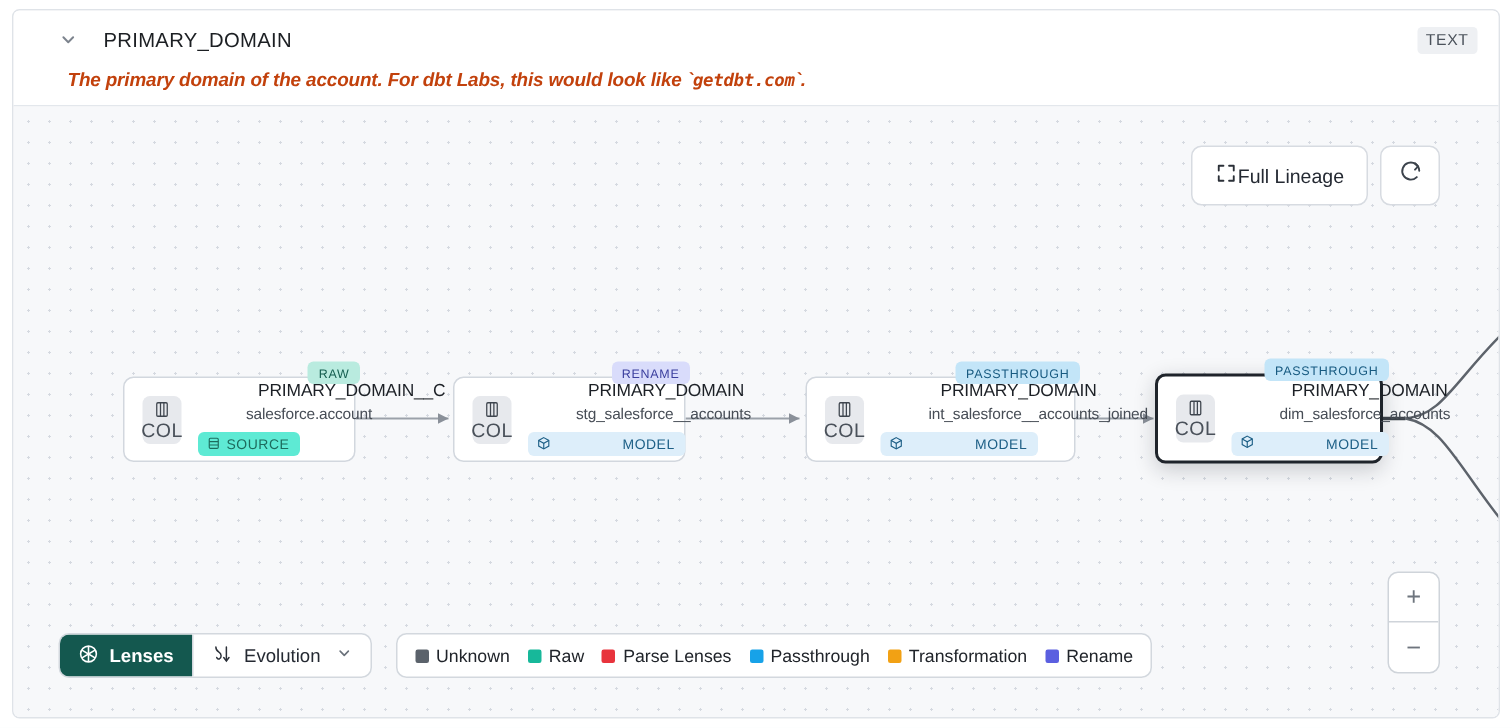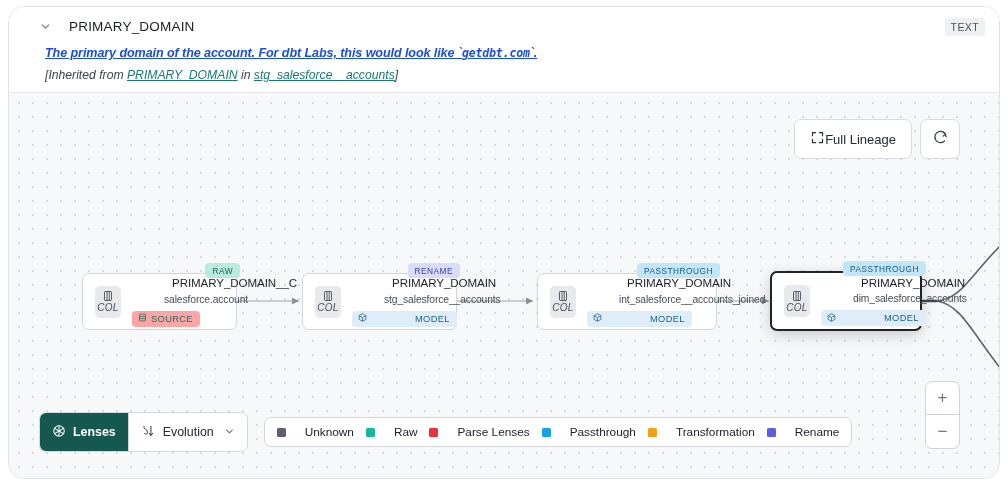--- a/index.html
+++ b/index.html
@@ -15,21 +15,21 @@
     width: 1008px; height: 485px;
     background: #ffffff;
     padding: 6px 8px 6px 8px;
   }
 
   .panel {
     position: relative;
     width: 992px;
     height: 473px;
     border: 1px solid #dfe3e8;
-    border-radius: 16px;
+    border-radius: 5px;
     background: #ffffff;
     overflow: hidden;
     display: flex;
     flex-direction: column;
   }
 
   
   .hdr {
     position: relative;
     padding: 9px 14px 10px 14px;
@@ -64,24 +64,23 @@
     color: #4b525b;
     font-size: 10.5px;
     letter-spacing: .4px;
     padding: 3px 6px 3px 6px;
     border-radius: 3px;
   }
   .hdr-desc {
     margin: 10px 0 0 22px;
     font-size: 12.6px;
     font-style: italic;
-    color: #1d4ed8;
+    color: #c2410c;
     font-weight: 600;
     letter-spacing: -.1px;
-    text-decoration: underline;
   }
   .hdr-desc .code {
     font-family: "DejaVu Sans Mono", monospace;
     font-style: italic;
     font-weight: 700;
     font-size: 11.6px;
     letter-spacing: -.2px;
   }
   .hdr-inherit {
     margin: 8px 0 0 22px;
@@ -183,25 +182,24 @@
   .col-chip {
     width: 26px; height: 32px;
     background: #e7e9ed;
     border-radius: 5px;
     display: flex; flex-direction: column;
     align-items: center; justify-content: center;
     gap: 1px;
     flex: 0 0 auto;
   }
   .col-chip .lbl {
-    font-size: 10px;
+    font-size: 13px;
     color: #4a515a;
     letter-spacing: .3px;
     line-height: 1;
-    font-style: italic;
   }
   .node-body { margin-left: 11px; }
   .node-title {
     font-size: 11.6px;
     color: #1c2026;
     line-height: 1.25;
     letter-spacing: -.1px;
     margin-left: 40px;
   }
   .node-sub {
@@ -214,21 +212,21 @@
   .kind-pill {
     display: inline-flex;
     align-items: center;
     gap: 4px;
     margin-top: 6px;
     padding: 2.5px 7px 2.5px 6px;
     border-radius: 4px;
     font-size: 9.3px;
     letter-spacing: .35px;
   }
-  .kind-pill.source { background: #fca5a5; color: #1d6b5d; }
+  .kind-pill.source { background: #5eead4; color: #1d6b5d; }
   .kind-pill.model  { background: #ddeefa; color: #1d5f86; gap: 48px; }
 
   .tag {
     position: absolute;
     top: -11px;
     padding: 2.5px 7px;
     border-radius: 4px;
     font-size: 8.3px;
     letter-spacing: .5px;
     z-index: 4;
@@ -246,21 +244,21 @@
     align-items: center;
     gap: 16px;
     z-index: 6;
   }
   .seg-group {
     display: flex;
     background: #fff;
     border: 1px solid #d3d8de;
     border-radius: 7px;
     overflow: hidden;
-    height: 40px;
+    height: 30px;
   }
   .seg {
     display: flex; align-items: center; gap: 7px;
     padding: 0 12px;
     font-size: 12.4px;
     cursor: pointer;
   }
   .seg.active {
     background: #14584f;
     color: #ffffff;
@@ -273,21 +271,21 @@
     display: flex;
     align-items: center;
     gap: 12px;
     height: 30px;
     padding: 0 12px;
     background: #fff;
     border: 1px solid #d3d8de;
     border-radius: 7px;
   }
   .legend-item {
-    display: flex; align-items: center; gap: 19px;
+    display: flex; align-items: center; gap: 5px;
     font-size: 11.8px;
     color: #20242a;
     white-space: nowrap;
   }
   .swatch { width: 9px; height: 9px; border-radius: 1.5px; flex: 0 0 auto; }
 </style>
 </head>
 <body>
 
 <div class="app">
@@ -301,23 +299,20 @@
             </svg>
         </span>
         <span class="hdr-title">PRIMARY_DOMAIN</span>
       </div>
       <div class="type-badge">TEXT</div>
 
       <div class="hdr-desc">
         <span>The primary domain of the account. For dbt Labs, this would look like `</span><span class="code">getdbt.com</span><span>`.</span>
       </div>
 
-      <div class="hdr-inherit">
-        <span>[Inherited from </span><a href="#">PRIMARY_DOMAIN</a><span> in </span><a href="#">stg_salesforce__accounts</a><span>]</span>
-      </div>
     </div>
     <div class="hdr-sep"></div>
 
     <div class="canvas">
 
       <div class="top-controls">
         <div class="btn-full">
           <span>
             <svg width="15" height="15" viewBox="0 0 24 24" fill="none" stroke="#2b3038" stroke-width="2" stroke-linecap="round" stroke-linejoin="round">
               <polyline points="4 9 4 4 9 4"></polyline>

